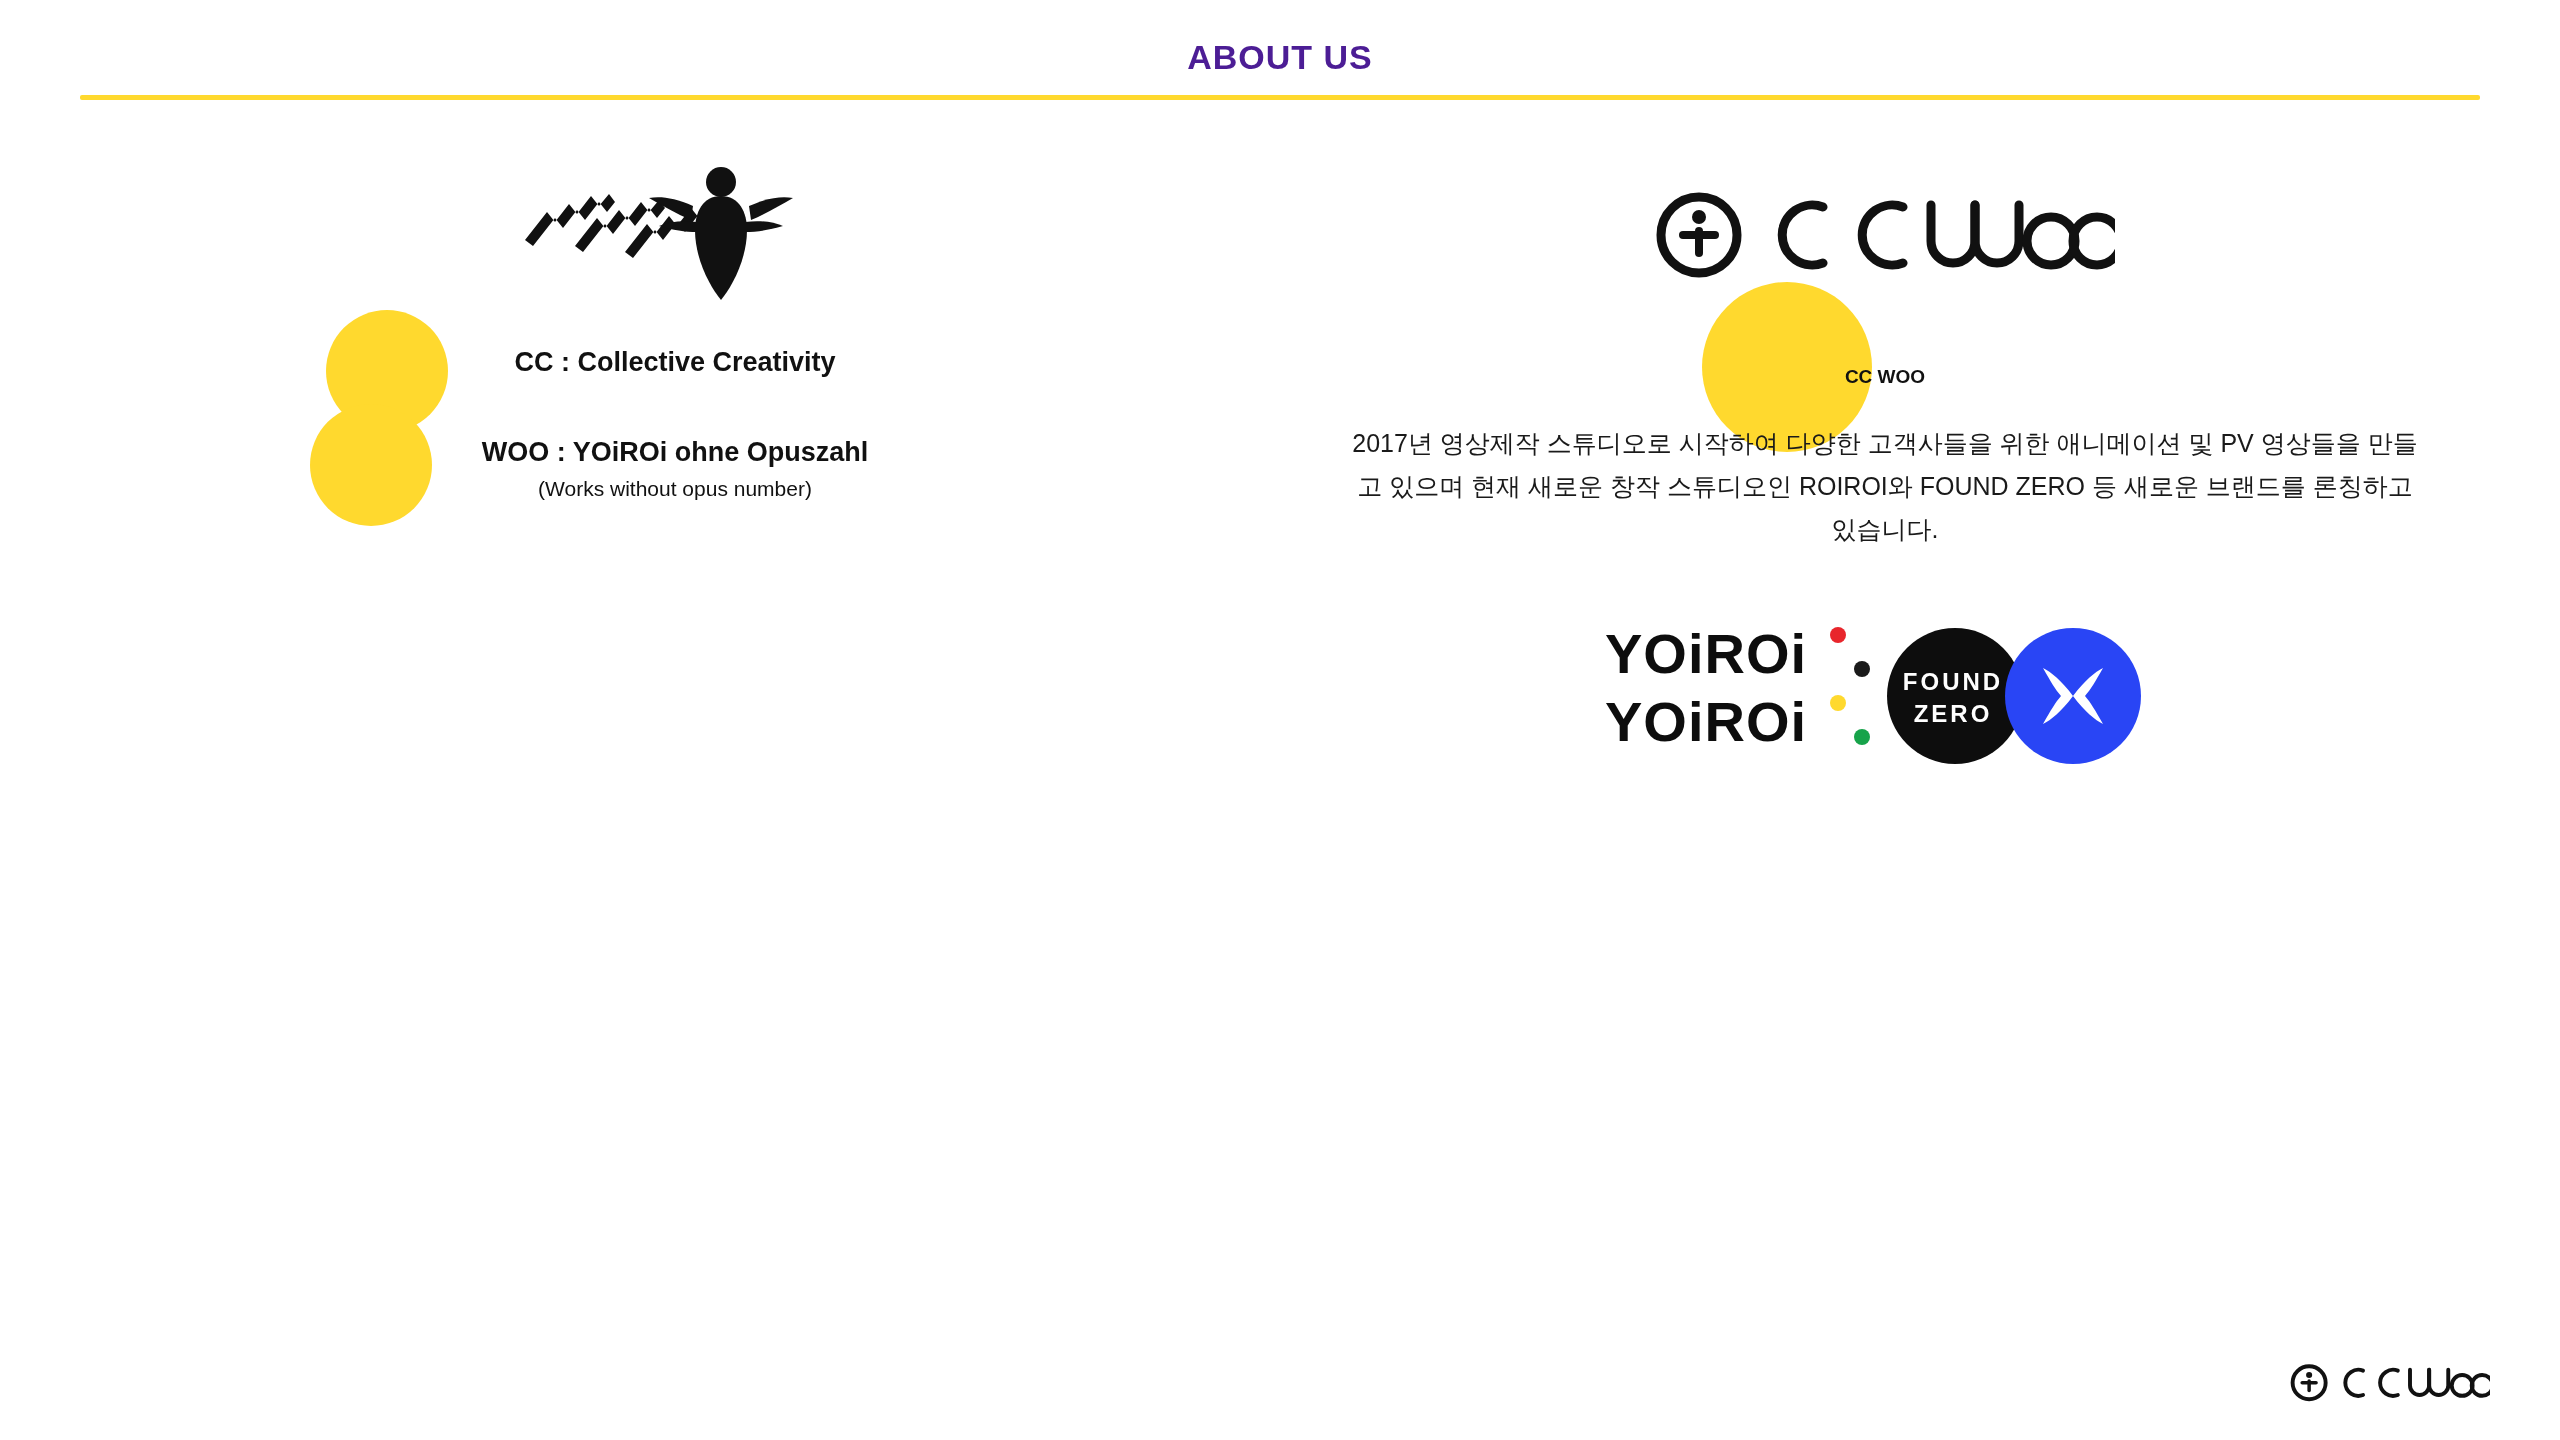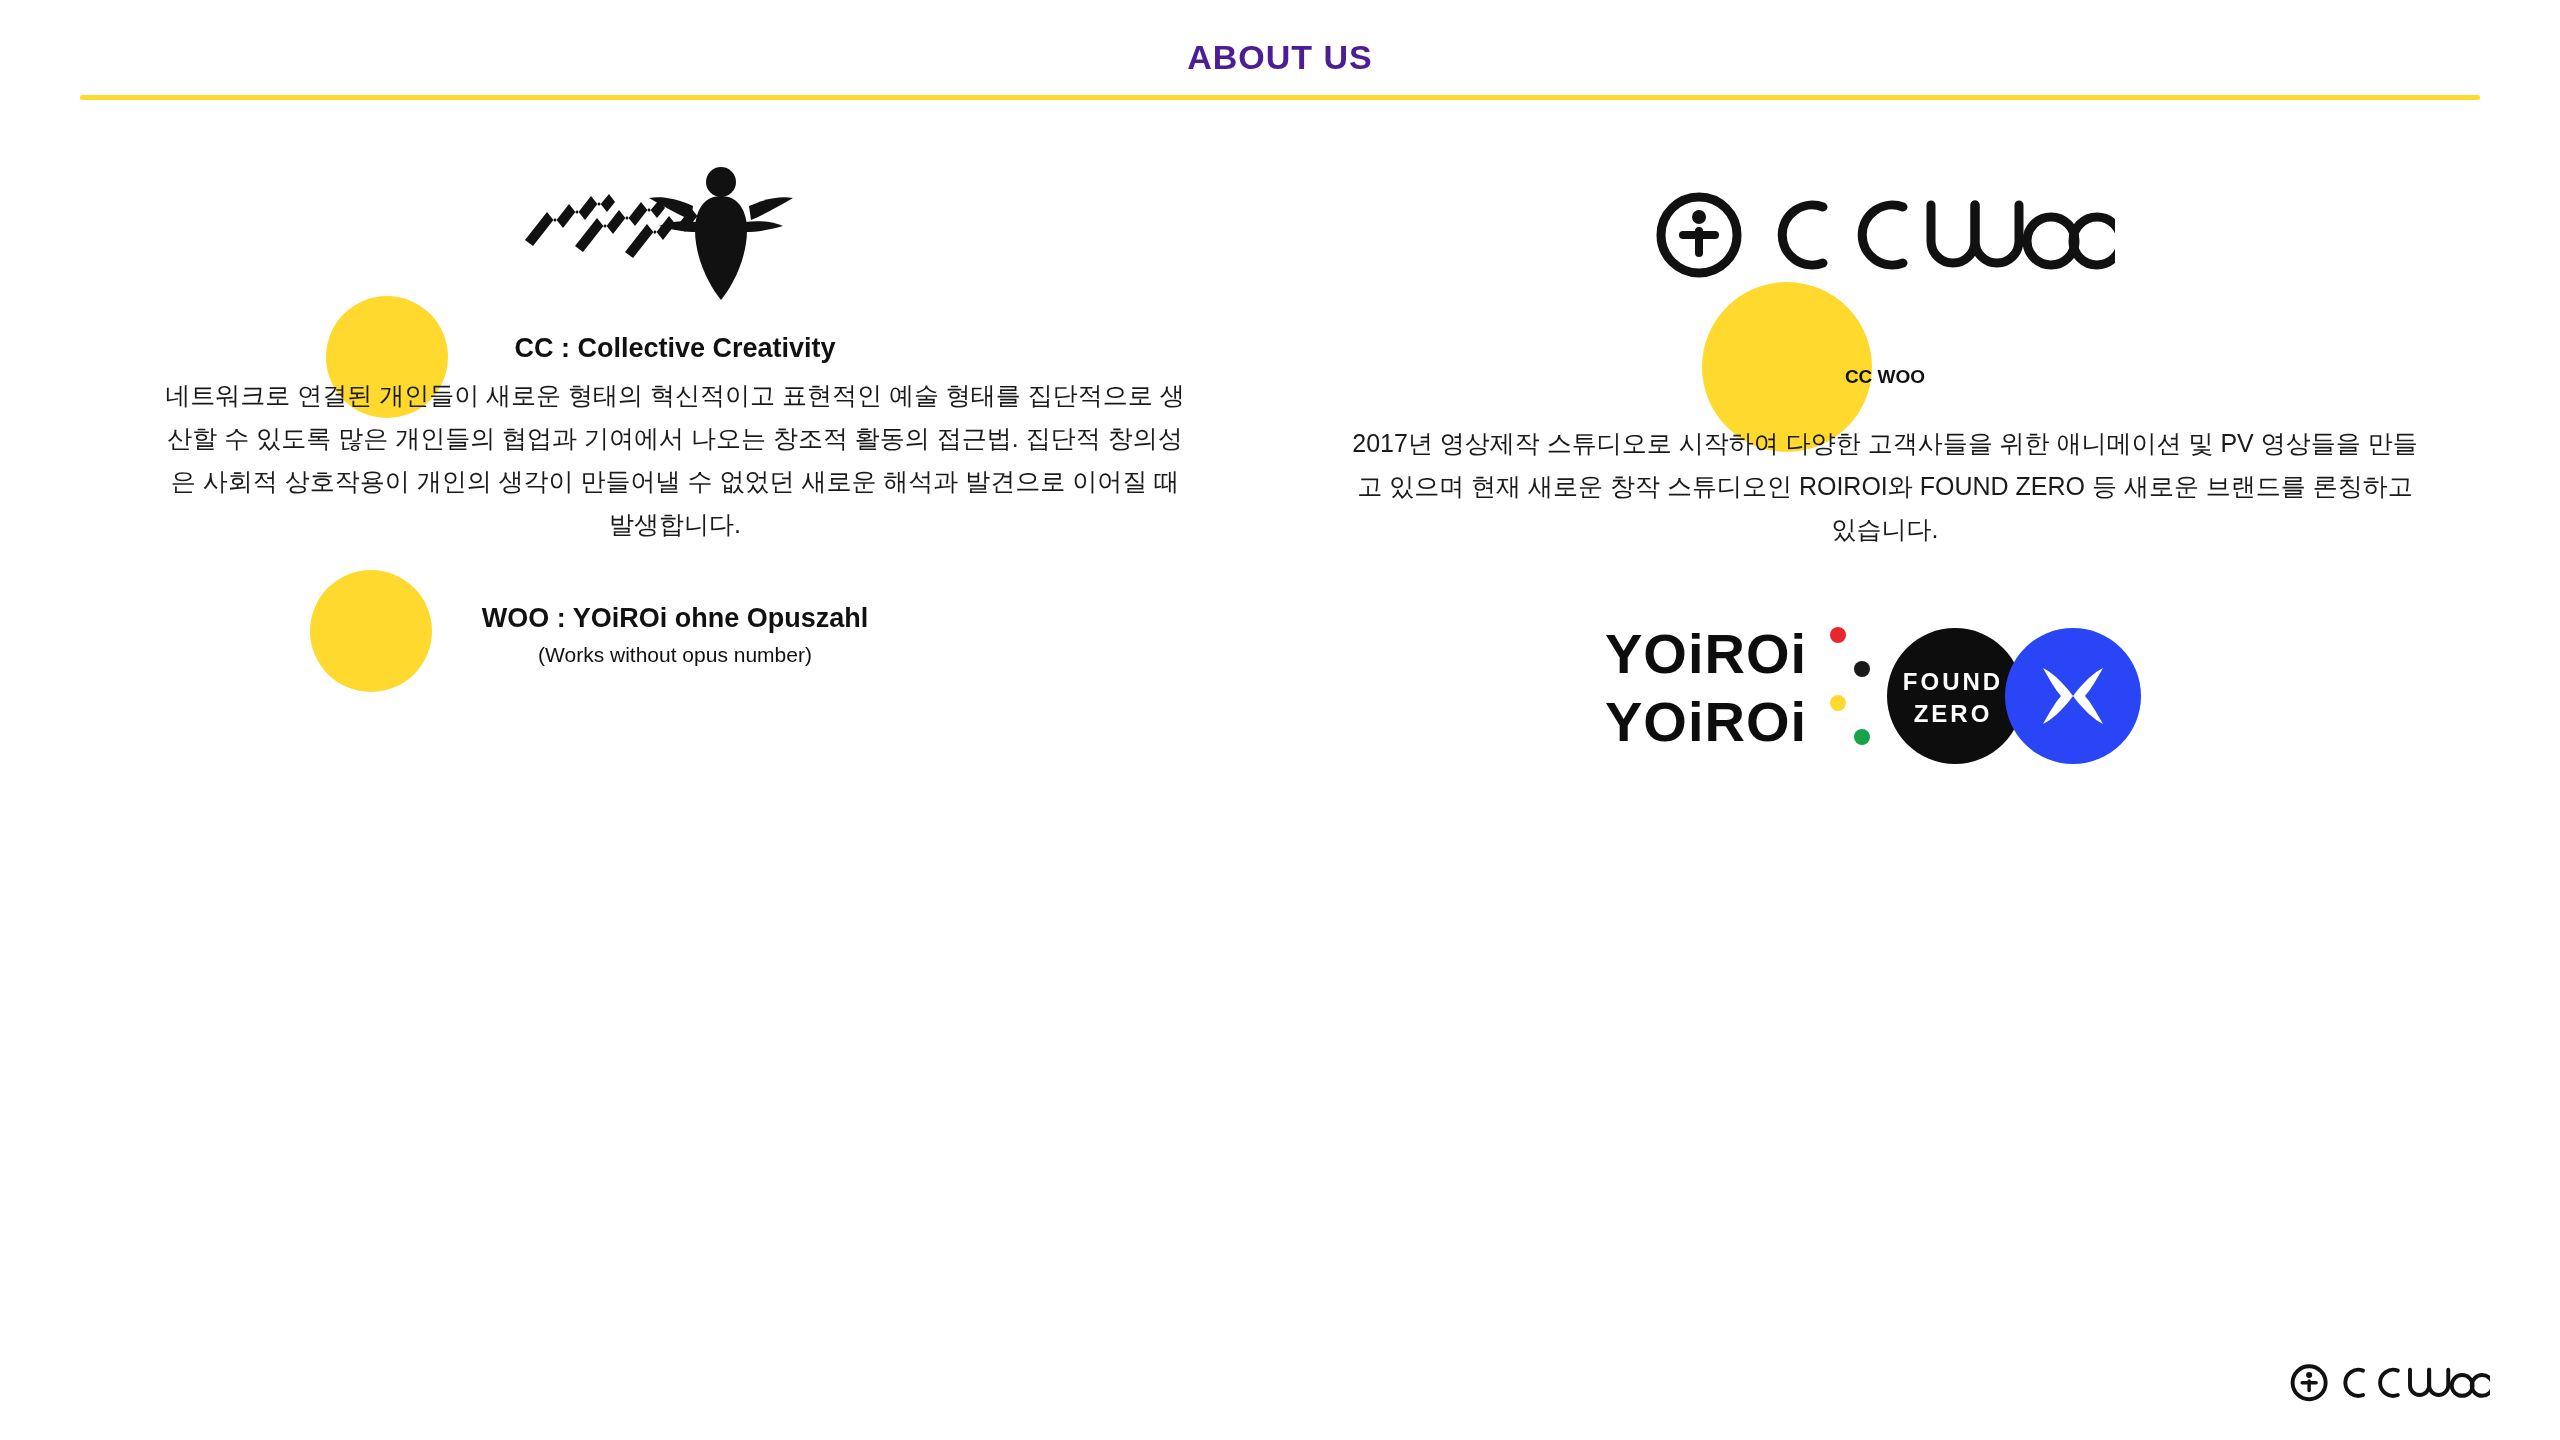--- a/index.html
+++ b/index.html
@@ -52,21 +52,21 @@
   .logo-row {
     display: flex;
     justify-content: center;
     align-items: center;
     height: 190px;
   }
   .mmt-logo { display:block; }
   .ccwoo-logo { display:block; }
 
   
-  .block { position: relative; }
+  .block { position: relative; margin-top: 14px; }
 
   .dot {
     position: absolute;
     background: #ffd92e;
     border-radius: 50%;
     z-index: 0;
   }
   .dot-cc  { width: 122px; height: 122px; left: 166px;  top: -34px; }
   .dot-woo { width: 122px; height: 122px; left: 150px;  top: -30px; }
   .dot-ccwoo { width: 170px; height: 170px; left: 352px; top: -84px; }
@@ -152,21 +152,20 @@
           <path d="M224 46 C242 38 256 36 268 38 C254 46 240 54 226 60 Z"></path>
           <path d="M172 62 C156 60 144 62 134 66 C148 70 160 72 172 72 Z"></path>
           <path d="M220 62 C236 60 248 62 258 66 C244 70 232 72 220 72 Z"></path>
         </g>
       </svg>
     </div>
 
     <div class="block">
       <div class="dot dot-cc"></div>
       <div class="heading">CC : Collective Creativity</div>
-      <div class="body-text">네트워크로 연결된 개인들이 새로운 형태의 혁신적이고 표현적인 예술 형태를 집단적으로 생산할 수 있도록 많은 개인들의 협업과 기여에서 나오는 창조적 활동의 접근법. 집단적 창의성은 사회적 상호작용이 개인의 생각이 만들어낼 수 없었던 새로운 해석과 발견으로 이어질 때 발생합니다.</div>
     </div>
 
     <div class="block" style="margin-top:54px;">
       <div class="dot dot-woo"></div>
       <div class="heading">WOO : YOiROi ohne Opuszahl</div>
       <div class="subheading">(Works without opus number)</div>
     </div>
 
   </div>
 

